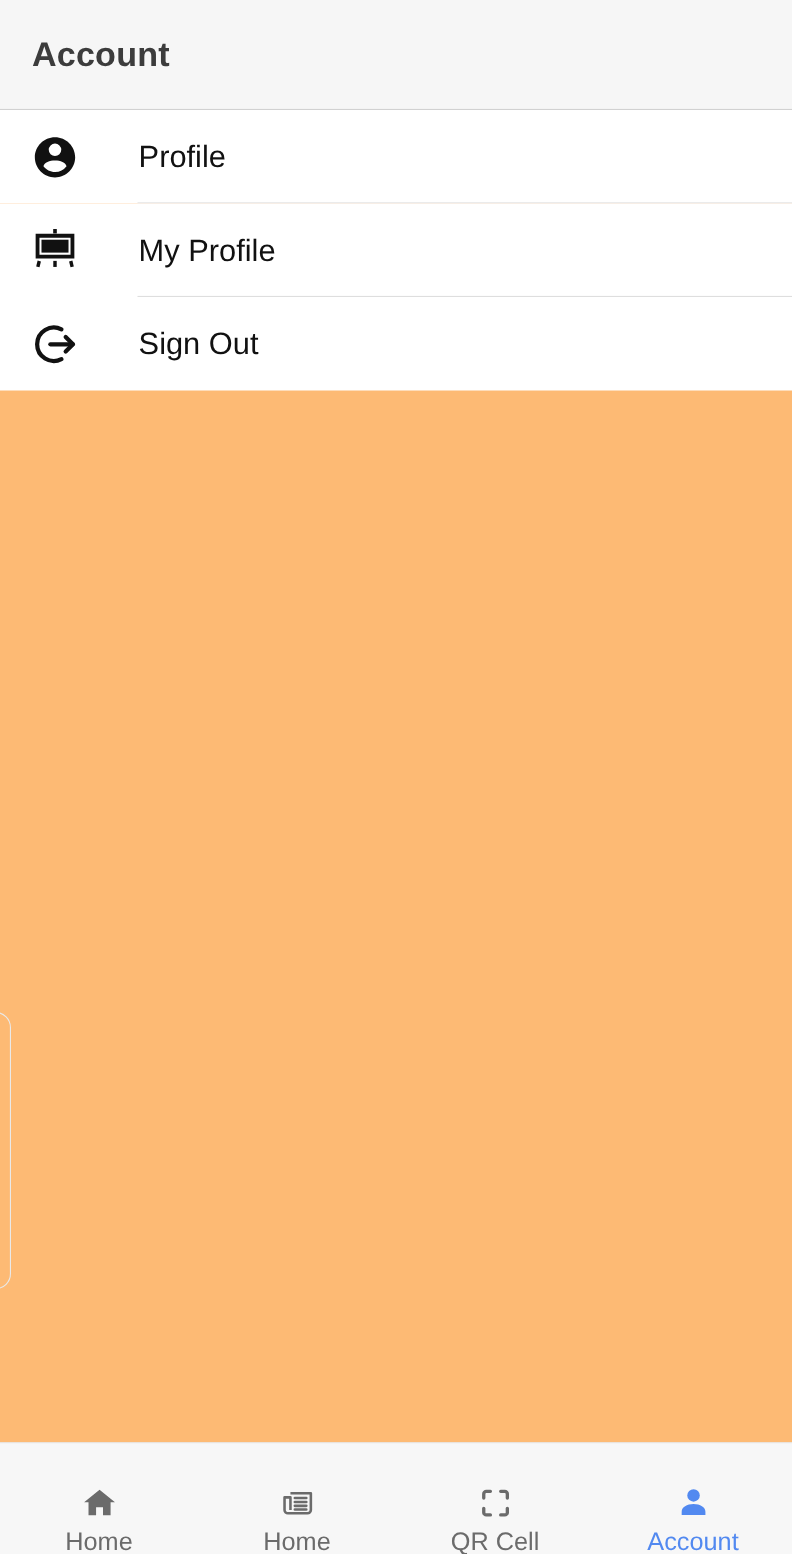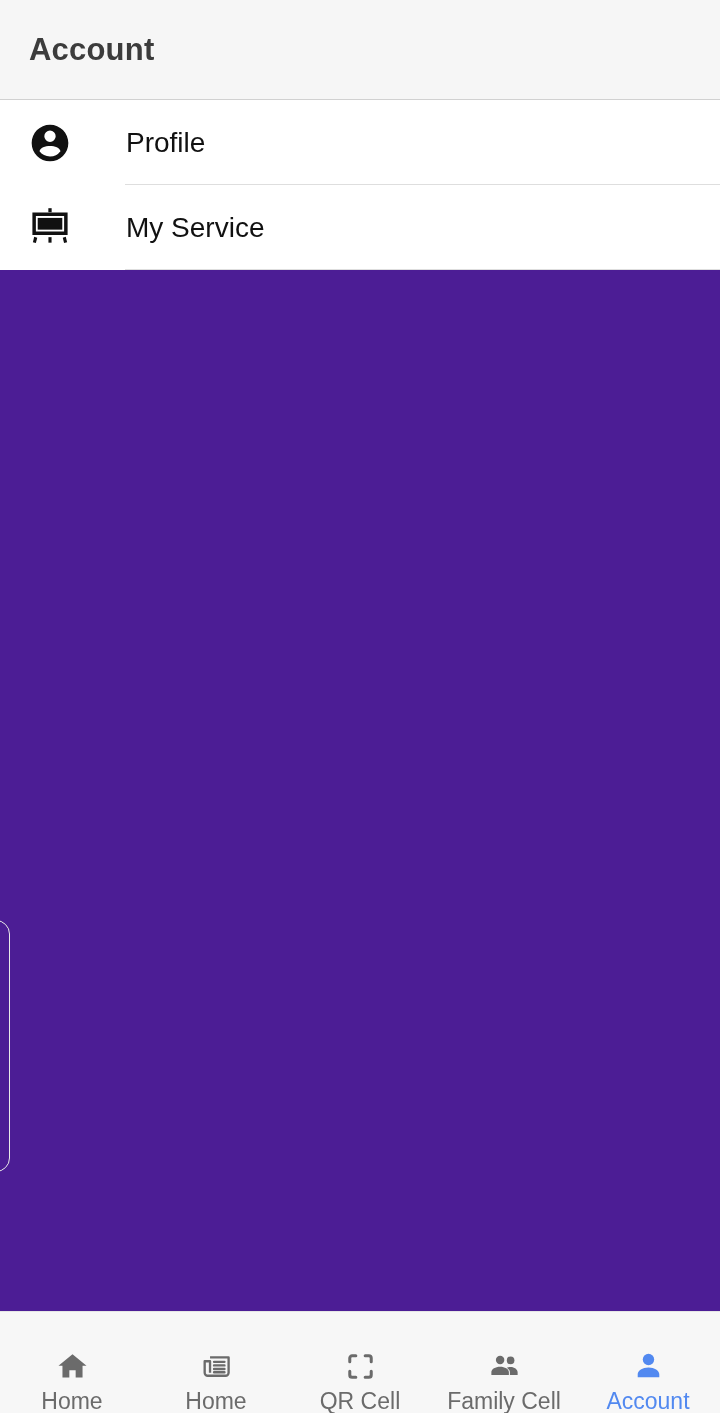--- a/index.html
+++ b/index.html
@@ -50,21 +50,21 @@
     font-weight: bold;
     color: #3c3c3c;
     letter-spacing: 0.2px;
     line-height: 1;
   }
 
   
   .content {
     position: relative;
     flex: 1 1 auto;
-    background: #4c1d95;
+    background: #fdba74;
     overflow: hidden;
   }
   .menu-list {
     position: relative;
     z-index: 2;
   }
   .menu-row {
     position: relative;
     height: 85px;
     display: flex;
@@ -175,24 +175,34 @@
         <span class="row-icon">
           <svg width="44" height="44" viewBox="0 0 24 24" fill="currentColor" aria-hidden="true">
             <rect x="11.1" y="1.2" width="1.8" height="2.2"></rect>
             <path d="M2.4 3.6h19.2v12.2H2.4V3.6zm1.9 1.9v8.4h15.4V5.5H4.3z"></path>
             <rect x="5.3" y="6.5" width="13.4" height="6.4"></rect>
             <rect x="3.0" y="17.0" width="1.7" height="3.0" transform="rotate(14 3.85 18.5)"></rect>
             <rect x="11.15" y="17.0" width="1.7" height="3.0"></rect>
             <rect x="19.3" y="17.0" width="1.7" height="3.0" transform="rotate(-14 20.15 18.5)"></rect>
           </svg>
         </span>
-        <span class="row-label">My Service</span>
+        <span class="row-label">My Profile</span>
       </div>
 
 
+      <div class="menu-row">
+        <span class="row-icon">
+          <svg width="44" height="44" viewBox="0 0 24 24" fill="none" stroke="currentColor" stroke-width="2.1" aria-hidden="true">
+            <path d="M15.2 4.6A8.3 8.3 0 1 0 15.2 19.4" stroke-linecap="round"></path>
+            <path d="M9.7 12h11.1" stroke-linecap="round"></path>
+            <path d="M17.3 8.4L20.9 12l-3.6 3.6" stroke-linecap="round" stroke-linejoin="round"></path>
+          </svg>
+        </span>
+        <span class="row-label">Sign Out</span>
+      </div>
 
     </div>
   </div>
 
   <div class="bottom-nav">
 
     <div class="nav-item">
       <span class="nav-icon">
         <svg width="33" height="33" viewBox="0 0 24 24" fill="currentColor" aria-hidden="true">
           <path d="M12 3.1L1.8 11.4h2.9V20h5.0v-5.3h4.6V20h5.0v-8.6h2.9L12 3.1z"></path>
@@ -216,31 +226,20 @@
         <svg width="33" height="33" viewBox="0 0 24 24" fill="none" stroke="currentColor" stroke-width="2.2" aria-hidden="true">
           <path d="M4.2 8.6V5.9a1.7 1.7 0 0 1 1.7-1.7h2.7" stroke-linecap="round" stroke-linejoin="round"></path>
           <path d="M15.4 4.2h2.7a1.7 1.7 0 0 1 1.7 1.7v2.7" stroke-linecap="round" stroke-linejoin="round"></path>
           <path d="M19.8 15.4v2.7a1.7 1.7 0 0 1-1.7 1.7h-2.7" stroke-linecap="round" stroke-linejoin="round"></path>
           <path d="M8.6 19.8H5.9a1.7 1.7 0 0 1-1.7-1.7v-2.7" stroke-linecap="round" stroke-linejoin="round"></path>
         </svg>
       </span>
       <span class="nav-label">QR Cell</span>
     </div>
 
-    <div class="nav-item">
-      <span class="nav-icon">
-        <svg width="35" height="35" viewBox="0 0 24 24" fill="currentColor" aria-hidden="true">
-          <circle cx="9.0" cy="7.6" r="2.9"></circle>
-          <circle cx="16.2" cy="7.8" r="2.6"></circle>
-          <path d="M9.0 12.1c-3.2 0-6.0 1.6-6.0 3.6v2.2h12.0v-2.2c0-2.0-2.8-3.6-6.0-3.6z"></path>
-          <path d="M16.2 12.4c-0.9 0-1.8 0.13-2.6 0.38 1.3 0.83 2.1 1.98 2.1 3.32v1.8h5.3v-1.9c0-1.85-2.2-3.6-4.8-3.6z"></path>
-        </svg>
-      </span>
-      <span class="nav-label">Family Cell</span>
-    </div>
 
     <div class="nav-item active">
       <span class="nav-icon">
         <svg width="35" height="35" viewBox="0 0 24 24" fill="currentColor" aria-hidden="true">
           <circle cx="12" cy="7.2" r="3.9"></circle>
           <path d="M12 12.6c-4.1 0-7.4 2.1-7.4 4.7v2.1h14.8v-2.1c0-2.6-3.3-4.7-7.4-4.7z"></path>
         </svg>
       </span>
       <span class="nav-label">Account</span>
     </div>

